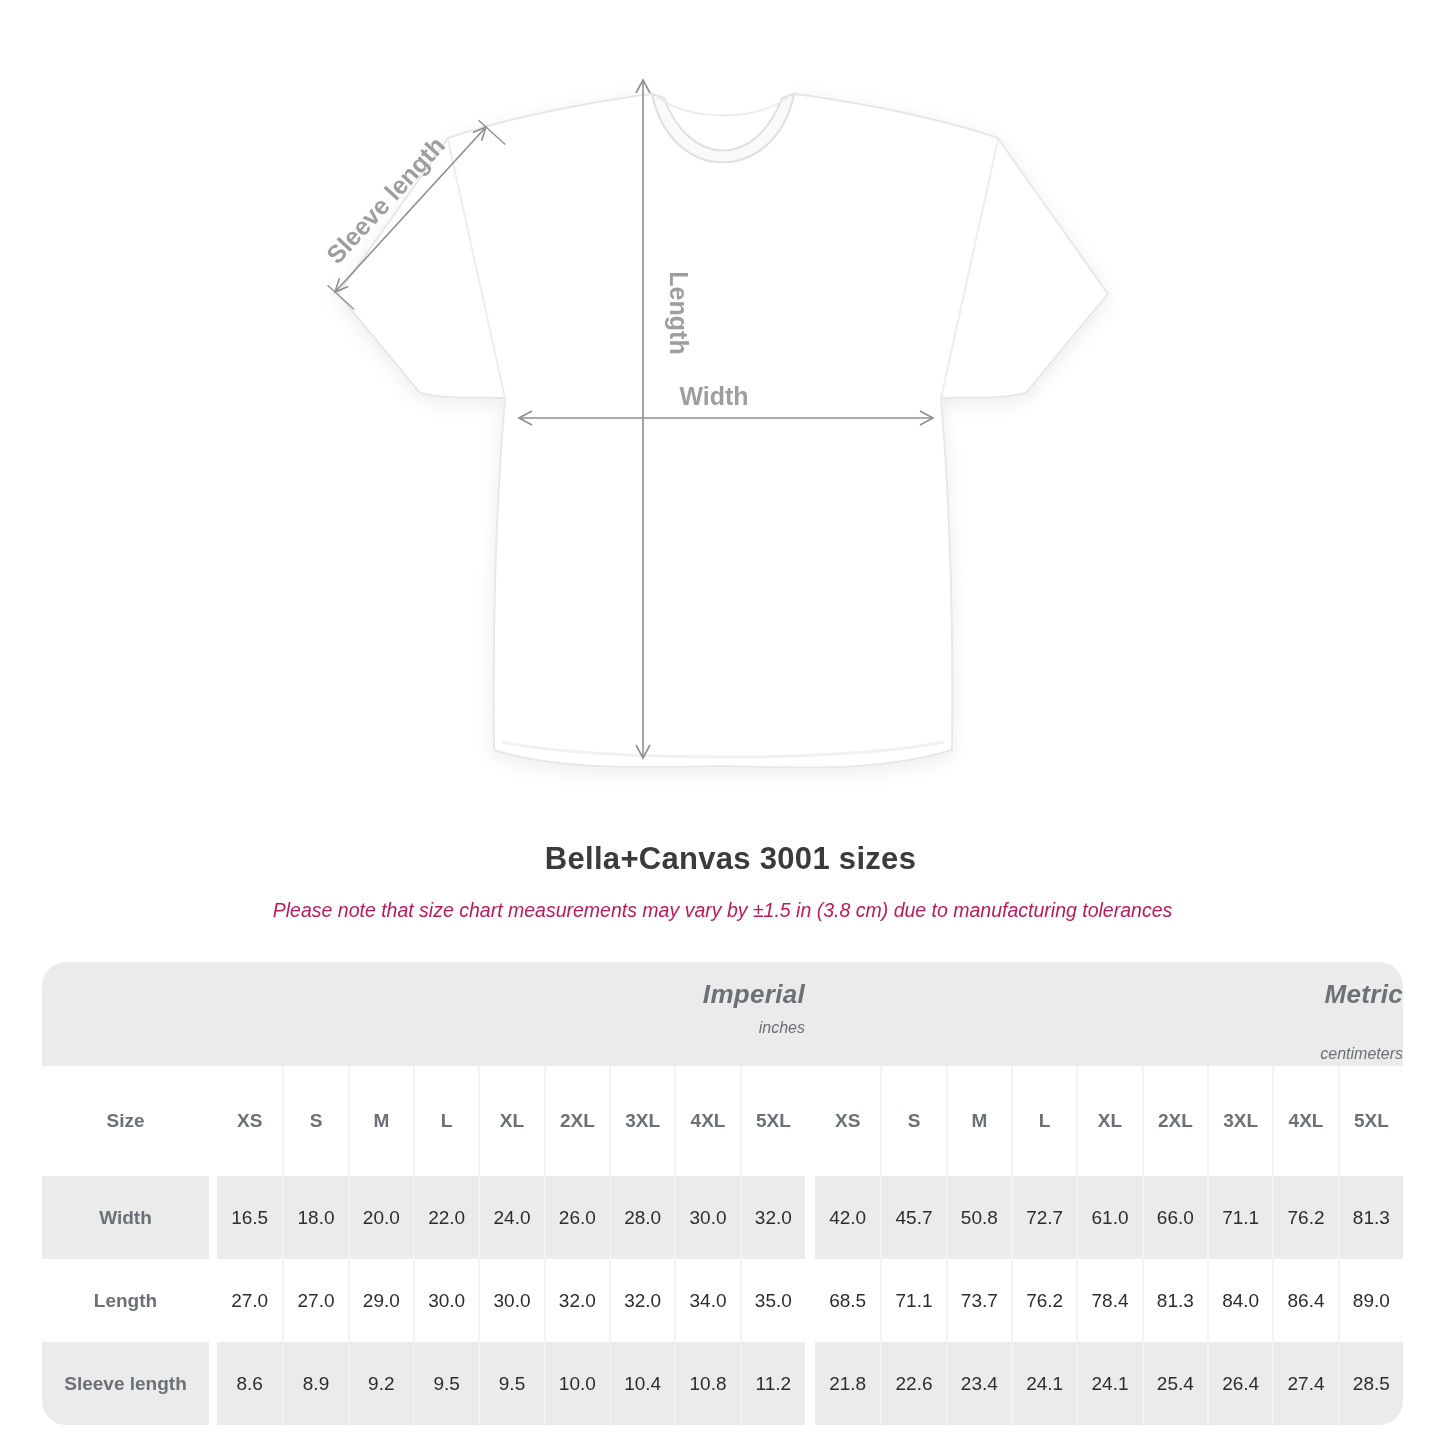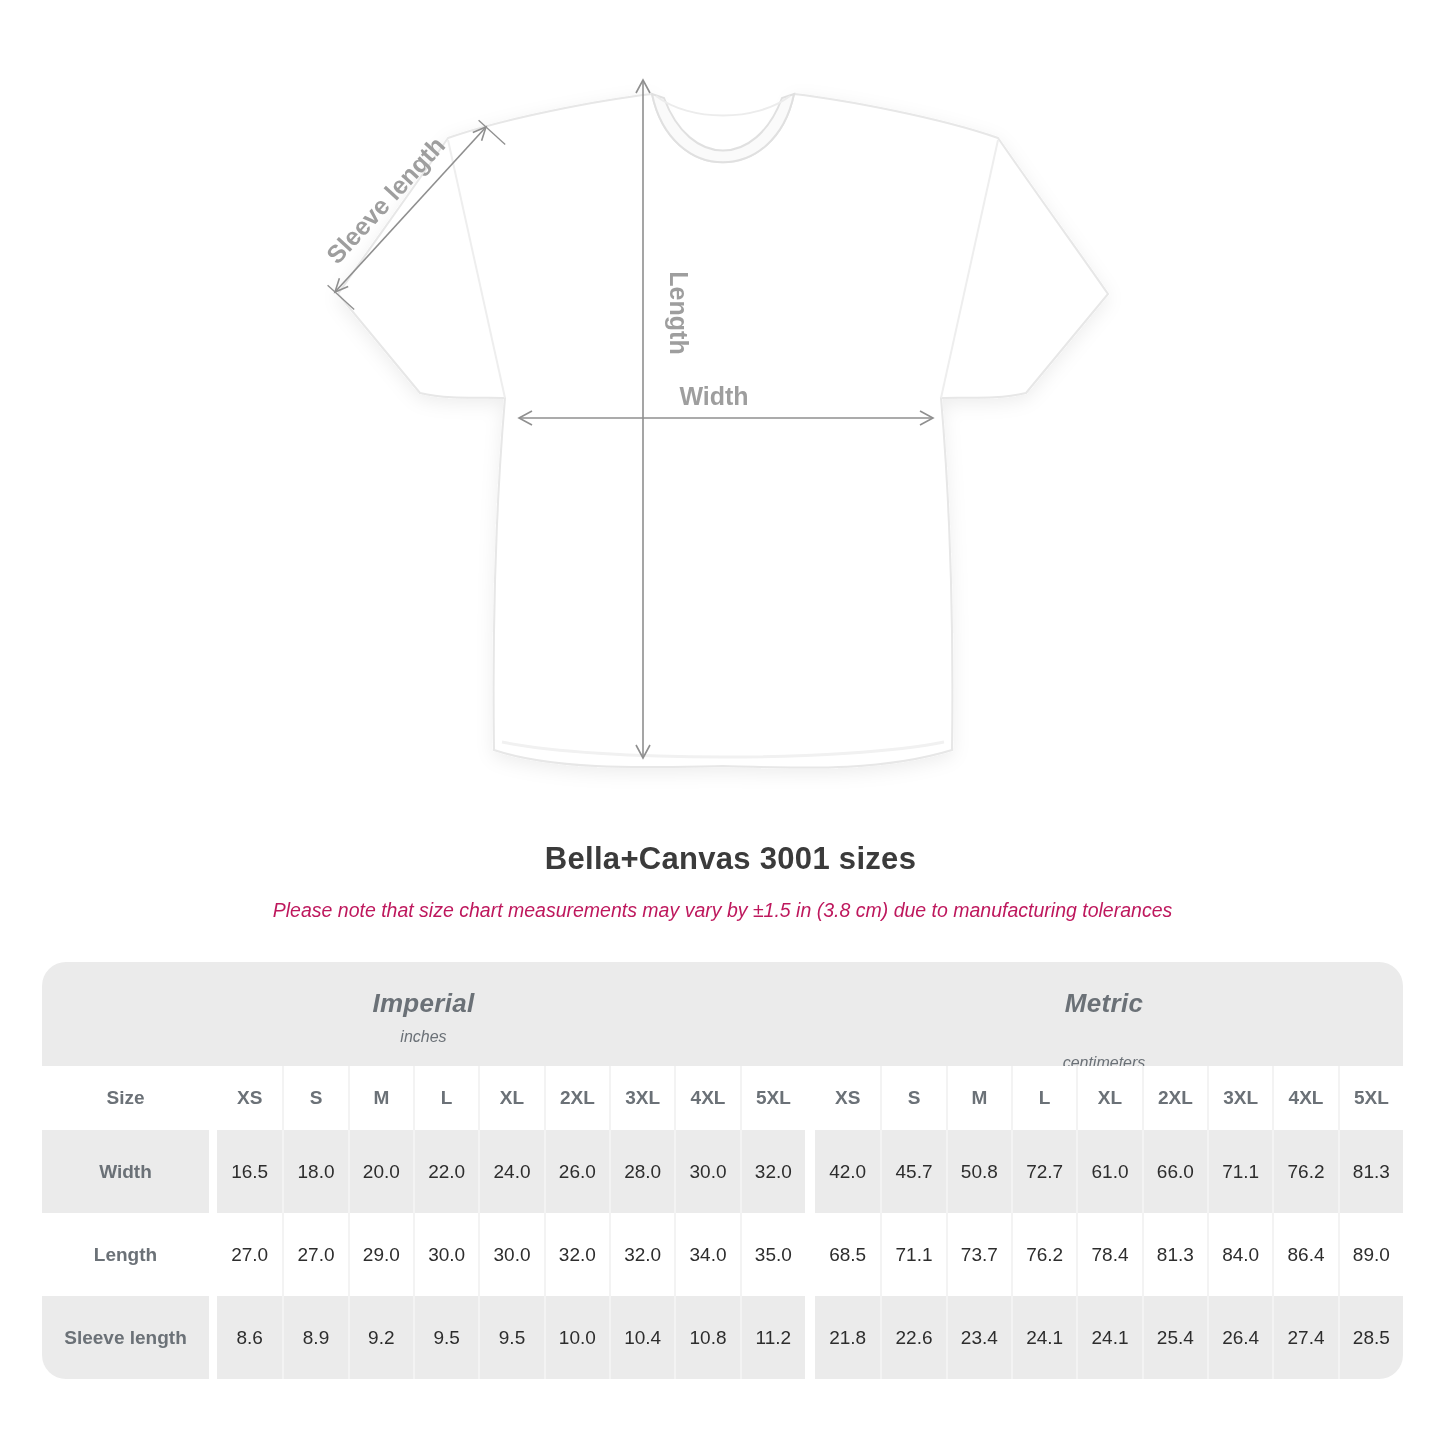--- a/index.html
+++ b/index.html
@@ -12,28 +12,28 @@
 
   
   .chart-title{position:absolute;left:8px;top:841px;width:100%;text-align:center;
     font-size:31px;font-weight:bold;color:#3b3b3b;letter-spacing:.3px;}
   .chart-subtitle{position:absolute;left:0;top:899px;width:100%;text-align:center;
     font-size:19.5px;font-style:italic;color:#be185d;}
 
   
   .size-table{position:absolute;left:42px;top:962px;width:1361px;}
   .band{height:104px;background:#ebebeb;border-radius:24px 24px 0 0;display:flex;}
-  .band-half{display:flex;flex-direction:column;align-items:center;justify-content:flex-start;padding-top:26px;box-sizing:border-box;}
+  .band-half{display:flex;flex-direction:column;align-items:flex-end;justify-content:flex-start;padding-top:17px;box-sizing:border-box;}
   .band-left{width:56.06%;}
   .band-right{flex:1;gap:26px;}
   .band-title{font-size:26px;font-weight:bold;font-style:italic;color:#6b7177;letter-spacing:.3px;}
   .band-sub{font-size:16px;font-style:italic;color:#6b7177;margin-top:9px;}
 
   .trow{display:grid;grid-template-columns:167px 8px repeat(9,1fr) 10px repeat(9,1fr);}
-  .thead-row{height:64px;}
+  .thead-row{height:110px;}
   .drow{height:83px;}
   .cell{display:flex;align-items:center;justify-content:center;
     font-size:19px;color:#2d2d2d;background:#fff;}
   .gray .cell{background:#ebebeb;}
   .cell.spacer{background:transparent;border:none;}
   .cell.data{border-left:2px solid #f3f3f3;}
   .cell.gfirst{border-left:none;}
   .label-cell{font-weight:bold;color:#6b7177;}
   .hdr{font-weight:bold;color:#6b7177;}
   .last .label-cell{border-radius:0 0 0 24px;}

